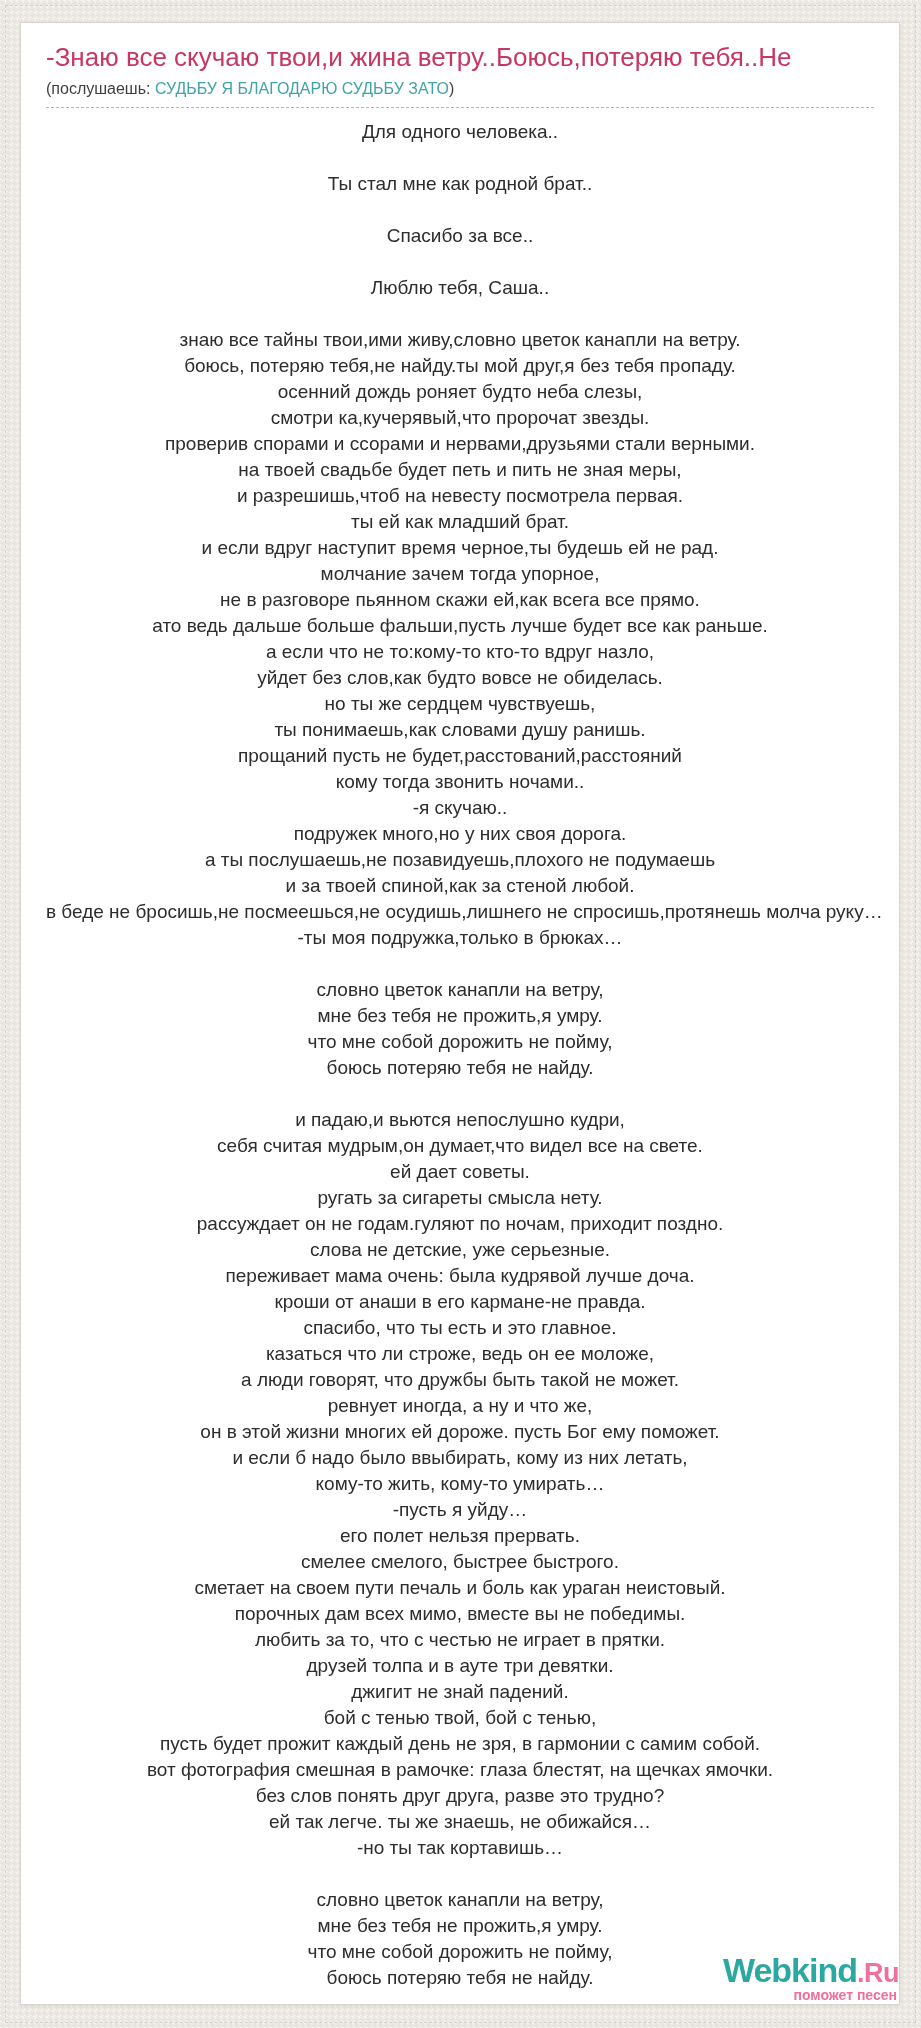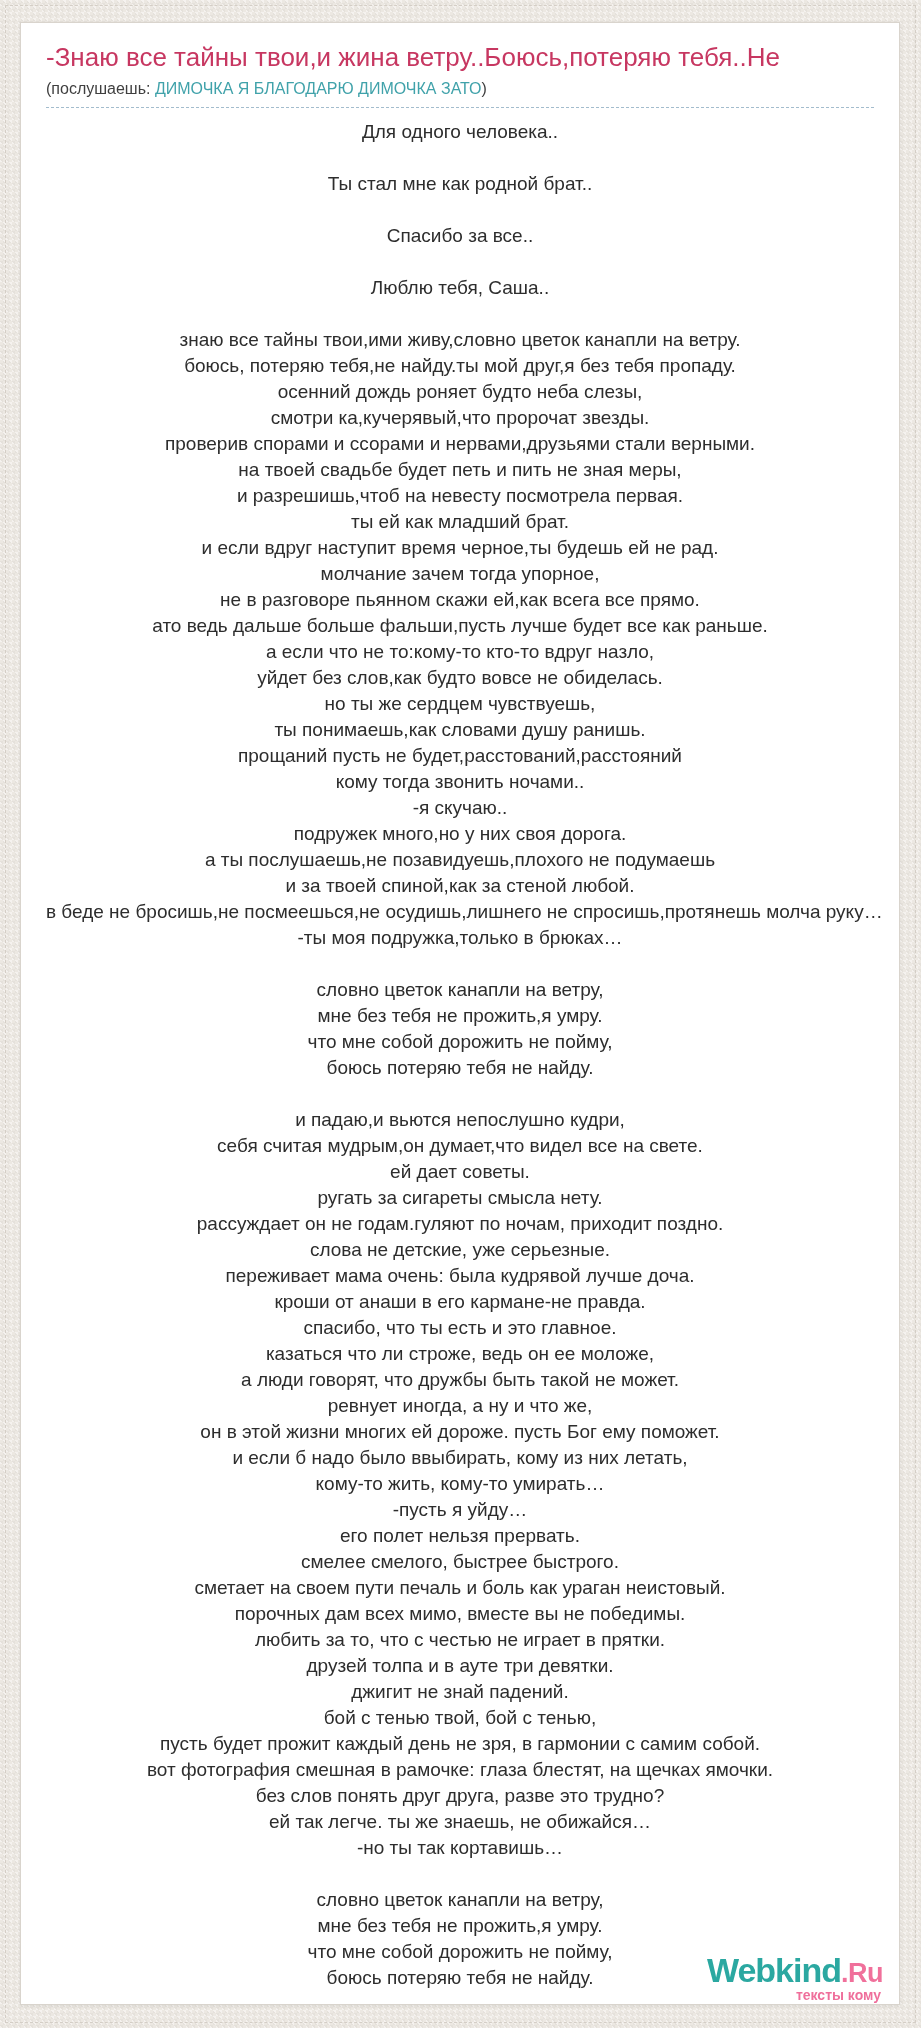--- a/index.html
+++ b/index.html
@@ -60,21 +60,21 @@
   .lyrics {
     margin-top: 11px;
     font-size: 19px;
     line-height: 26px;
     color: #2d2d2d;
     white-space: pre;
     text-align: center;
   }
   .logo {
     position: absolute;
-    right: 16px;
+    right: 0;
     bottom: 2px;
     text-align: right;
     line-height: 1;
     cursor: pointer;
   }
   .logo-main { white-space: nowrap; }
   .logo-teal {
     color: #2ba8a1;
     font-size: 34px;
     font-weight: 700;
@@ -94,23 +94,23 @@
     padding-right: 2px;
   }
 </style>
 </head>
 <body>
 
 <div class="stitch-frame"></div>
 
 <div class="card">
 
-  <h1 class="song-title">-Знаю все тайны твои,и жина ветру..Боюсь,потеряю тебя..Не</h1>
+  <h1 class="song-title">-Знаю все скучаю твои,и жина ветру..Боюсь,потеряю тебя..Не</h1>
 
-  <div class="artist-line"><span>(послушаешь: </span><a class="artist-link">ДИМОЧКА Я БЛАГОДАРЮ ДИМОЧКА ЗАТО</a><span>)</span></div>
+  <div class="artist-line"><span>(послушаешь: </span><a class="artist-link">СУДЬБУ Я БЛАГОДАРЮ СУДЬБУ ЗАТО</a><span>)</span></div>
 
   <div class="lyrics">Для одного человека..
 
 Ты стал мне как родной брат..
 
 Спасибо за все..
 
 Люблю тебя, Саша..
 
 знаю все тайны твои,ими живу,словно цветок канапли на ветру.
@@ -173,16 +173,16 @@
 ей так легче. ты же знаешь, не обижайся…
 -но ты так кортавишь…
 
 словно цветок канапли на ветру,
 мне без тебя не прожить,я умру.
 что мне собой дорожить не пойму,
 боюсь потеряю тебя не найду.</div>
 
   <div class="logo">
     <div class="logo-main"><span class="logo-teal">Webkind</span><span class="logo-pink">.Ru</span></div>
-    <div class="logo-tagline">тексты кому</div>
+    <div class="logo-tagline">поможет песен</div>
   </div>
 
 </div>
 
 </body></html>

